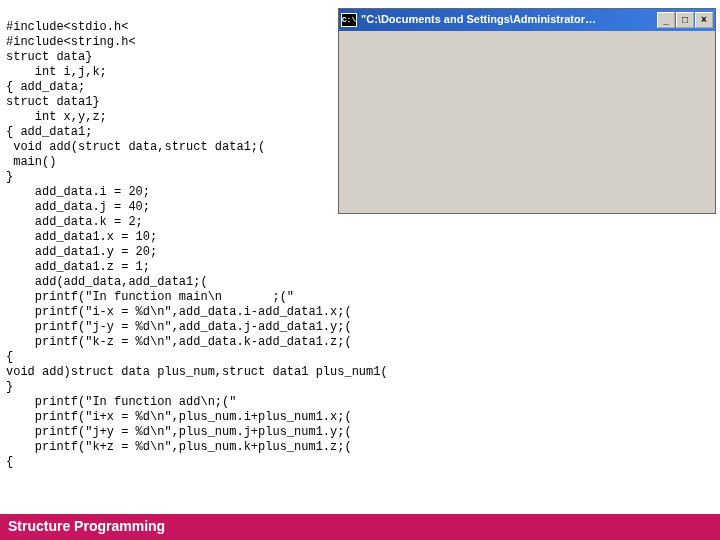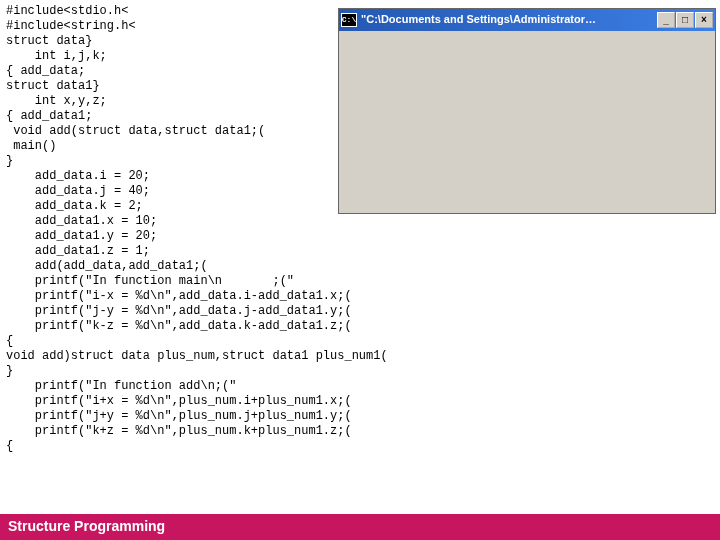--- a/index.html
+++ b/index.html
@@ -1,17 +1,17 @@
 <!DOCTYPE html>
 <html><head>
 <meta charset="utf-8">
 <style>
 *{margin:0;padding:0;box-sizing:border-box}
 body{width:720px;height:540px;background:#fff;font-family:"Courier New",monospace;font-size:12px;line-height:1.25;position:relative;overflow:hidden}
-.code-area{padding:4px 6px;white-space:pre;font-family:"Courier New",monospace;font-size:12px;color:#000}
+.code-area{padding:20px 6px;white-space:pre;font-family:"Courier New",monospace;font-size:12px;color:#000}
 .console-window{position:absolute;top:8px;left:338px;width:378px;height:206px;border:1px solid #666;background:#d4d0c8}
 .title-bar{height:22px;background:linear-gradient(to right,#2458b3,#3d7fe6);display:flex;align-items:center;padding:0 2px;gap:4px}
 .title-icon{width:16px;height:14px;background:#000;border:1px solid #fff;display:flex;align-items:center;justify-content:center;color:#fff;font-size:8px;font-weight:bold}
 .title-text{color:#fff;font-family:Tahoma,sans-serif;font-size:11px;font-weight:bold;flex:1;white-space:nowrap;overflow:hidden}
 .win-buttons{display:flex;gap:1px}
 .win-btn{width:18px;height:16px;background:#d4d0c8;border:1px outset #fff;font-size:10px;font-family:Arial;display:flex;align-items:center;justify-content:center;cursor:pointer;font-weight:bold}
 .console-body{background:#000;color:#fff;height:182px;padding:3px 5px;font-family:"Courier New",monospace;font-size:12px;white-space:pre;line-height:1.25;border:1px inset #888;position:relative}
 .scrollbar-v{position:absolute;right:0;top:0;width:16px;height:100%;background:#d4d0c8;border-left:1px solid #888}
 .sb-btn{width:15px;height:15px;background:#d4d0c8;border:1px outset #fff;font-size:9px;display:flex;align-items:center;justify-content:center}
 .sb-track{height:calc(100% - 30px)}

